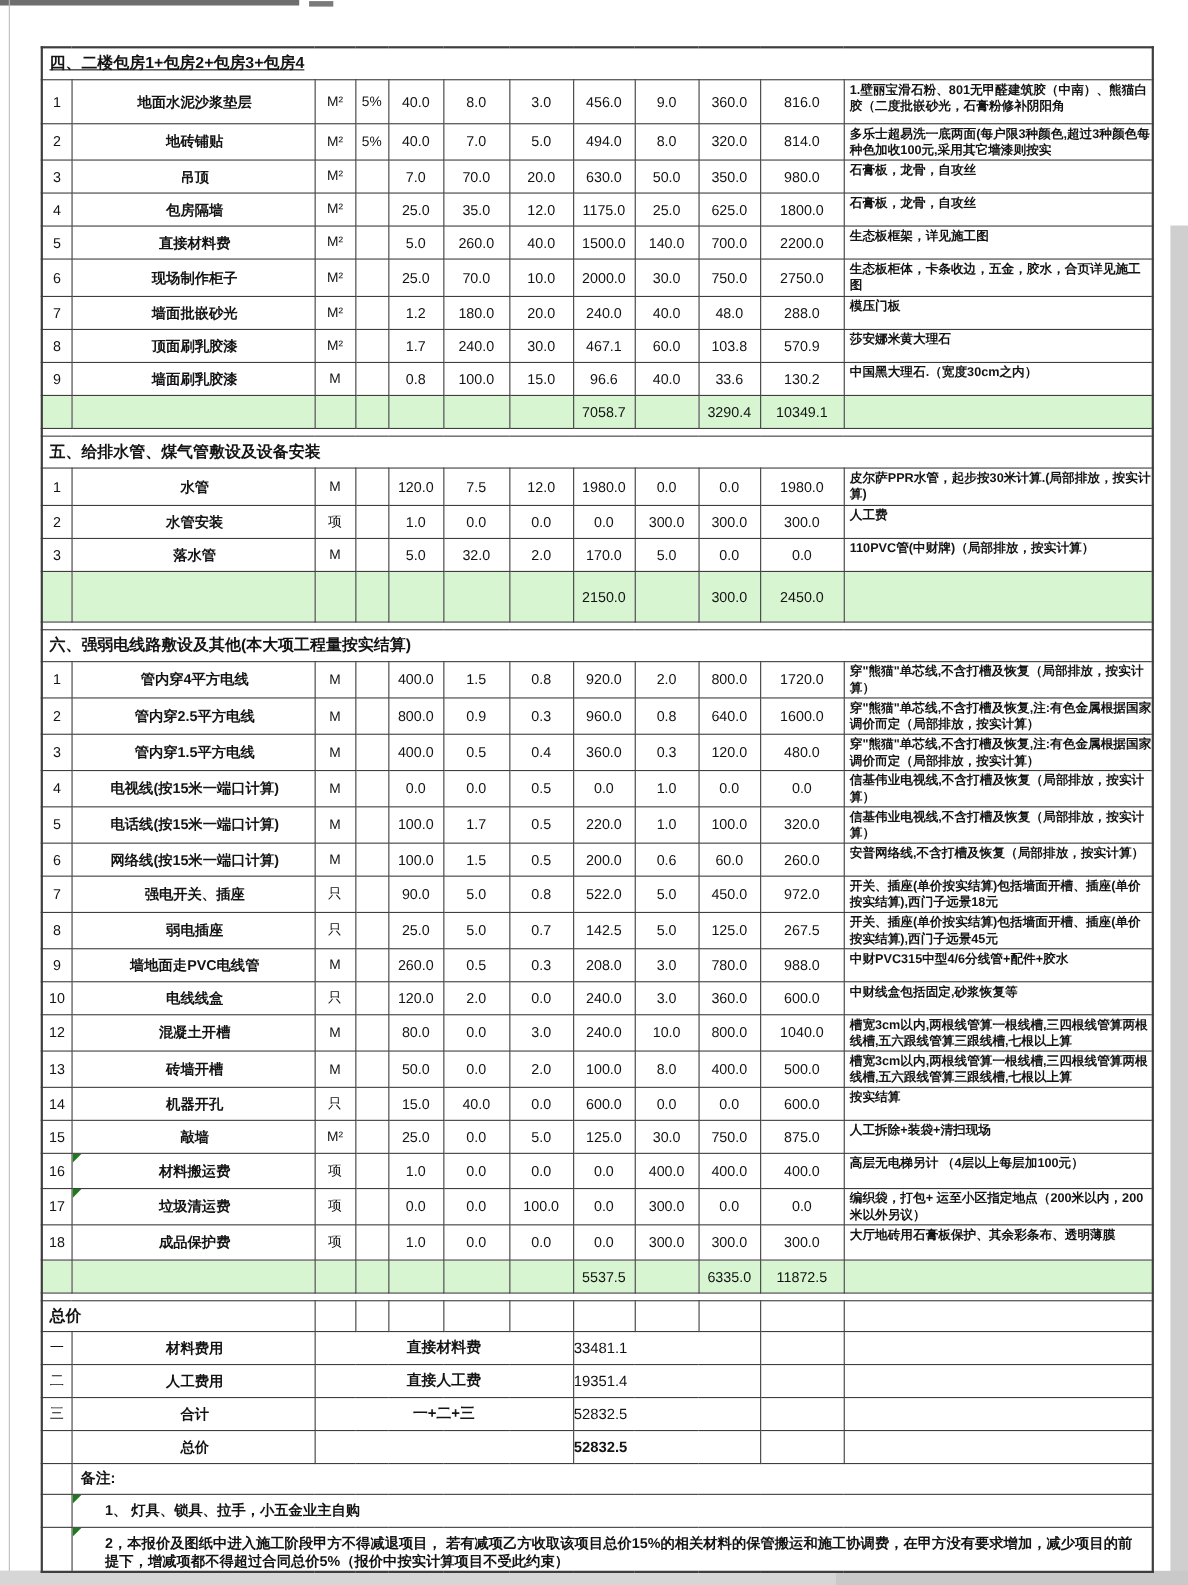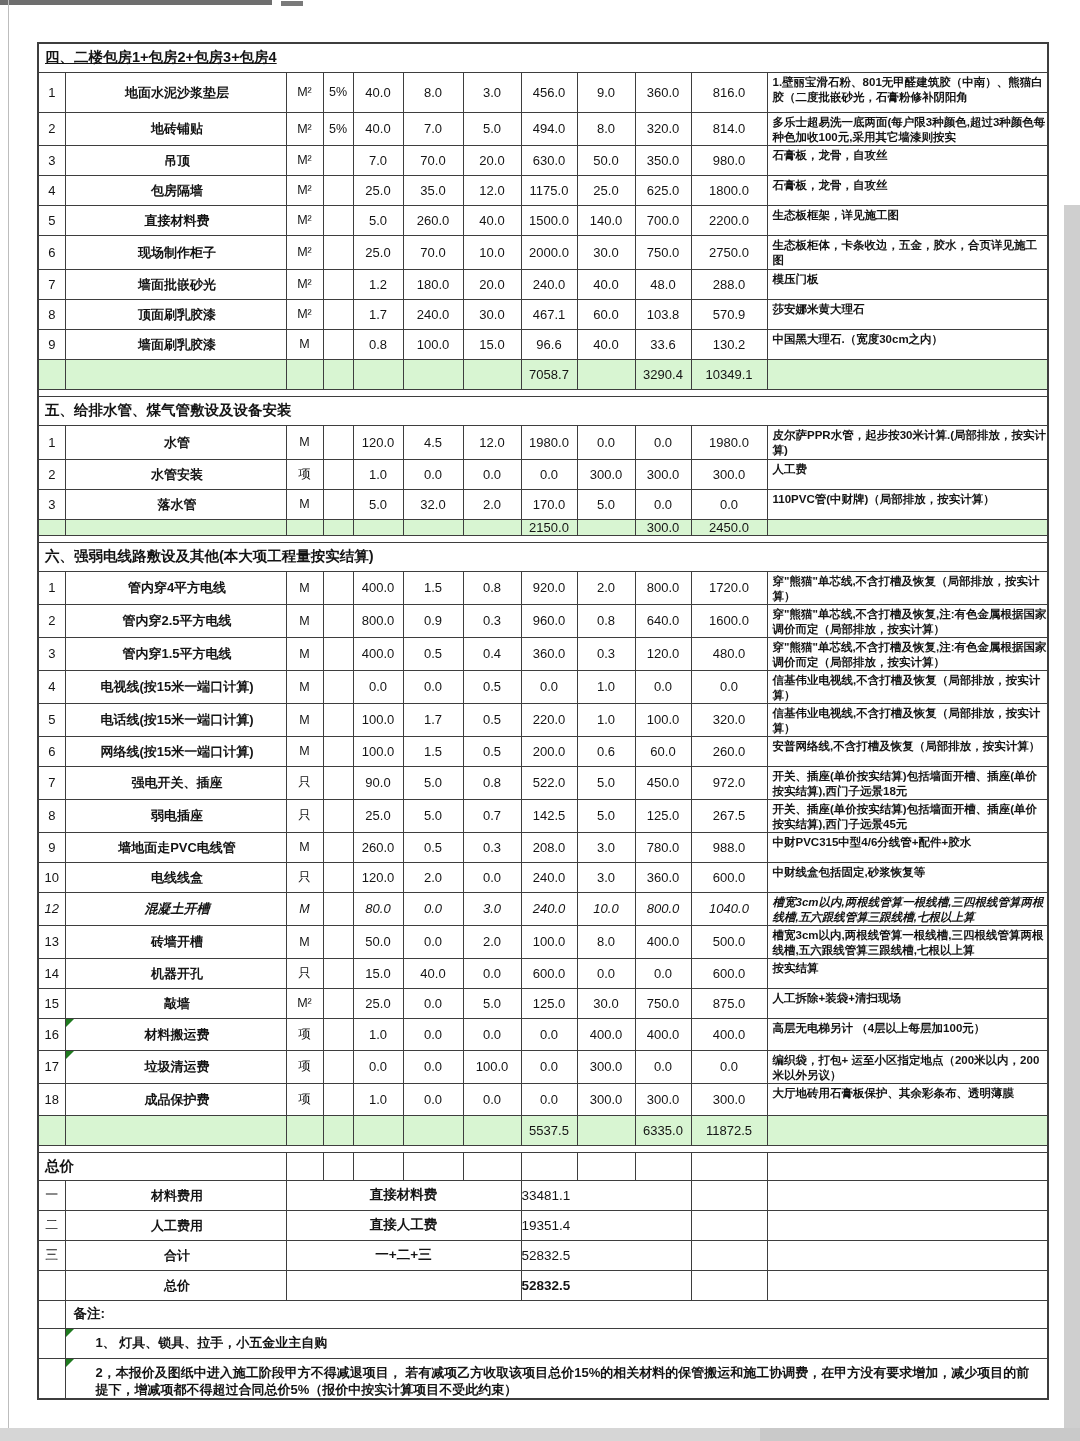--- a/index.html
+++ b/index.html
@@ -225,21 +225,21 @@
       </tr>
       <tr class="sec" style="height: 29px;">
         <td class="sec-title" colspan="12">五、给排水管、煤气管敷设及设备安装</td>
       </tr>
       <tr style="height: 34px;">
         <td class="no">1</td>
         <td class="name">水管</td>
         <td class="unit">M</td>
         <td class="unit"></td>
         <td class="val">120.0</td>
-        <td class="val">4.5</td>
+        <td class="val">7.5</td>
         <td class="val">12.0</td>
         <td class="val">1980.0</td>
         <td class="val">0.0</td>
         <td class="val">0.0</td>
         <td class="val">1980.0</td>
         <td class="remark">皮尔萨PPR水管，起步按30米计算.(局部排放，按实计算)</td>
       </tr>
       <tr style="height: 30px;">
         <td class="no">2</td>
         <td class="name">水管安装</td>
@@ -261,21 +261,21 @@
         <td class="unit"></td>
         <td class="val">5.0</td>
         <td class="val">32.0</td>
         <td class="val">2.0</td>
         <td class="val">170.0</td>
         <td class="val">5.0</td>
         <td class="val">0.0</td>
         <td class="val">0.0</td>
         <td class="remark">110PVC管(中财牌)（局部排放，按实计算）</td>
       </tr>
-      <tr class="green" style="height: 16px;">
+      <tr class="green" style="height: 46px;">
         <td class="val"></td>
         <td class="val"></td>
         <td class="val"></td>
         <td class="val"></td>
         <td class="val"></td>
         <td class="val"></td>
         <td class="val"></td>
         <td class="val">2150.0</td>
         <td class="val"></td>
         <td class="val">300.0</td>
@@ -421,21 +421,21 @@
         <td class="unit"></td>
         <td class="val">120.0</td>
         <td class="val">2.0</td>
         <td class="val">0.0</td>
         <td class="val">240.0</td>
         <td class="val">3.0</td>
         <td class="val">360.0</td>
         <td class="val">600.0</td>
         <td class="remark">中财线盒包括固定,砂浆恢复等</td>
       </tr>
-      <tr style="height: 32px; font-style: italic;">
+      <tr style="height: 32px;">
         <td class="no">12</td>
         <td class="name">混凝土开槽</td>
         <td class="unit">M</td>
         <td class="unit"></td>
         <td class="val">80.0</td>
         <td class="val">0.0</td>
         <td class="val">3.0</td>
         <td class="val">240.0</td>
         <td class="val">10.0</td>
         <td class="val">800.0</td>

